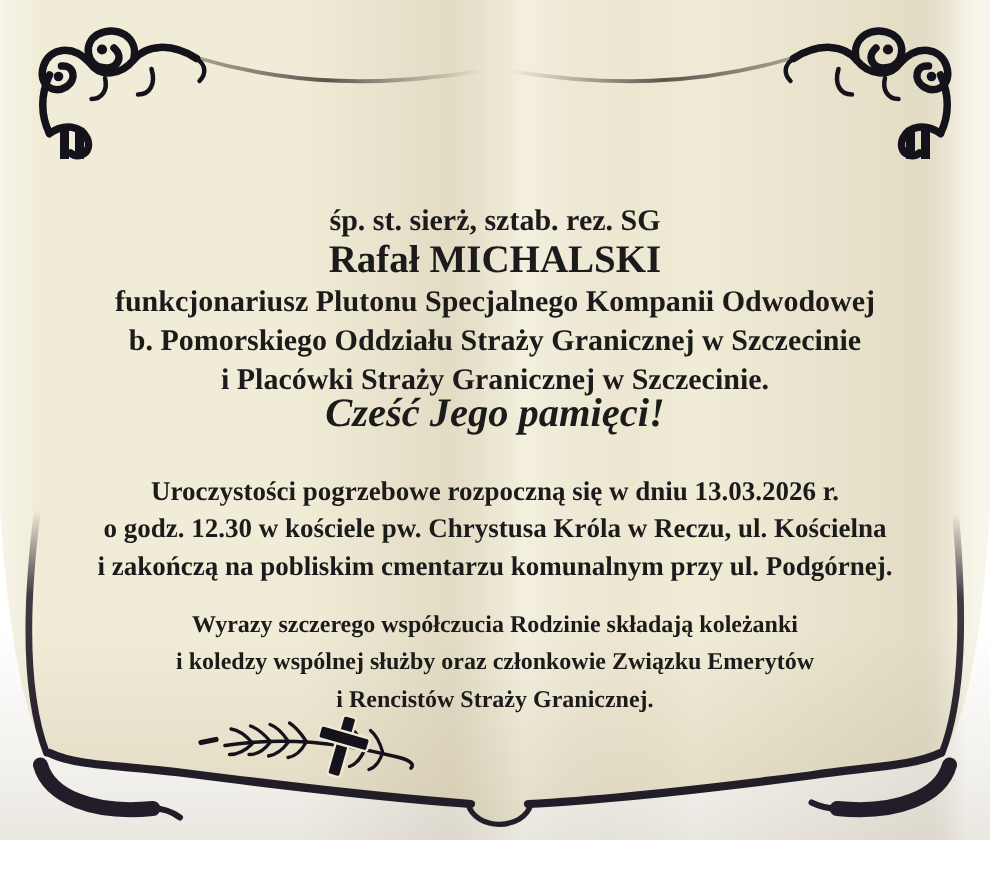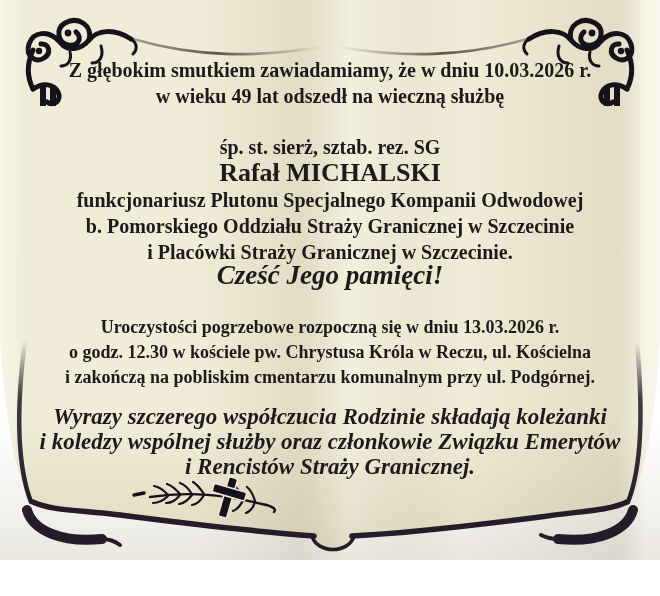--- a/index.html
+++ b/index.html
@@ -12,21 +12,21 @@
     font-family:"Liberation Serif","DejaVu Serif",serif;
     color:var(--ink,#1b1b1b);
   }
   .scroll-art{position:absolute;left:0;top:0;width:660px;height:596px;}
   .txt{position:absolute;left:0;width:660px;text-align:center;white-space:pre-line;}
   .intro{top:57px;font-size:20px;line-height:26px;font-weight:bold;}
   .nameblock{top:134px;font-size:20px;line-height:26px;font-weight:bold;}
   .deceased-name{font-size:26px;}
   .tribute{top:258px;font-size:27px;line-height:34px;font-weight:bold;font-style:italic;}
   .funeral{top:315px;font-size:18px;line-height:25px;font-weight:bold;}
-  .condolences{top:404px;font-size:23px;line-height:25px;font-weight:bold;font-style:italic;}
+  .condolences{top:404px;font-size:16px;line-height:25px;font-weight:bold;}
 </style>
 </head>
 <body>
 
 <div class="page">
 
   <svg class="scroll-art" viewBox="0 0 660 596" xmlns="http://www.w3.org/2000/svg" aria-hidden="true">
     <defs>
       <linearGradient id="foldShade" x1="0" y1="0" x2="1" y2="0">
         <stop offset="0" stop-color="#ffffff" stop-opacity="0.45"></stop>
@@ -127,22 +127,20 @@
         <path d="M255,501 q-3,-10 -8,-14"></path> 
           <path d="M255,502 q-3,9 -9,11"></path>
       </g>
       <g transform="rotate(16 228 497)" stroke="#efe9d4" stroke-width="1.6">
         <rect x="223.5" y="477" width="9" height="41" rx="2" fill="#14121a"></rect>
         <rect x="211" y="487.5" width="34" height="9" rx="2" fill="#14121a"></rect>
       </g>
     </g>
   </svg>
 
-  <div class="txt intro"><span>Z głębokim smutkiem zawiadamiamy, że w dniu 10.03.2026 r.</span>
-<span>w wieku 49 lat odszedł na wieczną służbę</span></div>
 
   <div class="txt nameblock"><span>śp. st. sierż, sztab. rez. SG</span>
 <span class="deceased-name">Rafał MICHALSKI</span>
 <span>funkcjonariusz Plutonu Specjalnego Kompanii Odwodowej</span>
 <span>b. Pomorskiego Oddziału Straży Granicznej w Szczecinie</span>
 <span>i Placówki Straży Granicznej w Szczecinie.</span></div>
 
   <div class="txt tribute">Cześć Jego pamięci!</div>
 
   <div class="txt funeral"><span>Uroczystości pogrzebowe rozpoczną się w dniu 13.03.2026 r.</span>

